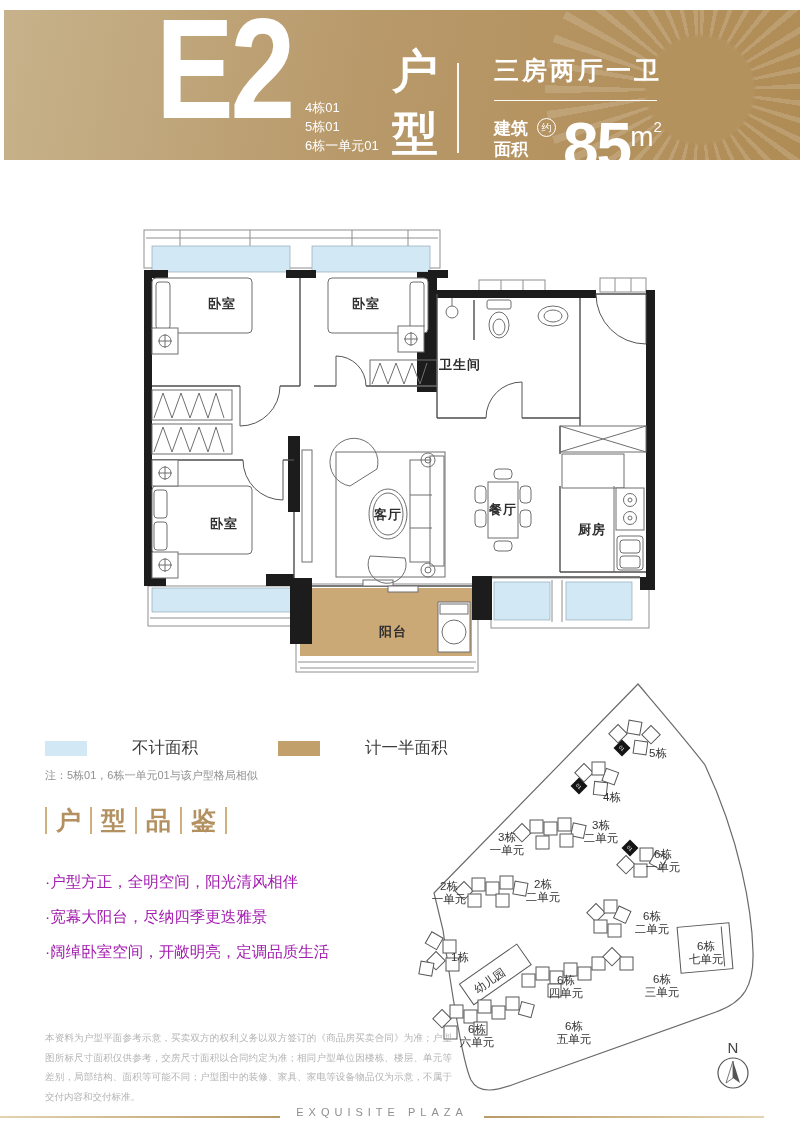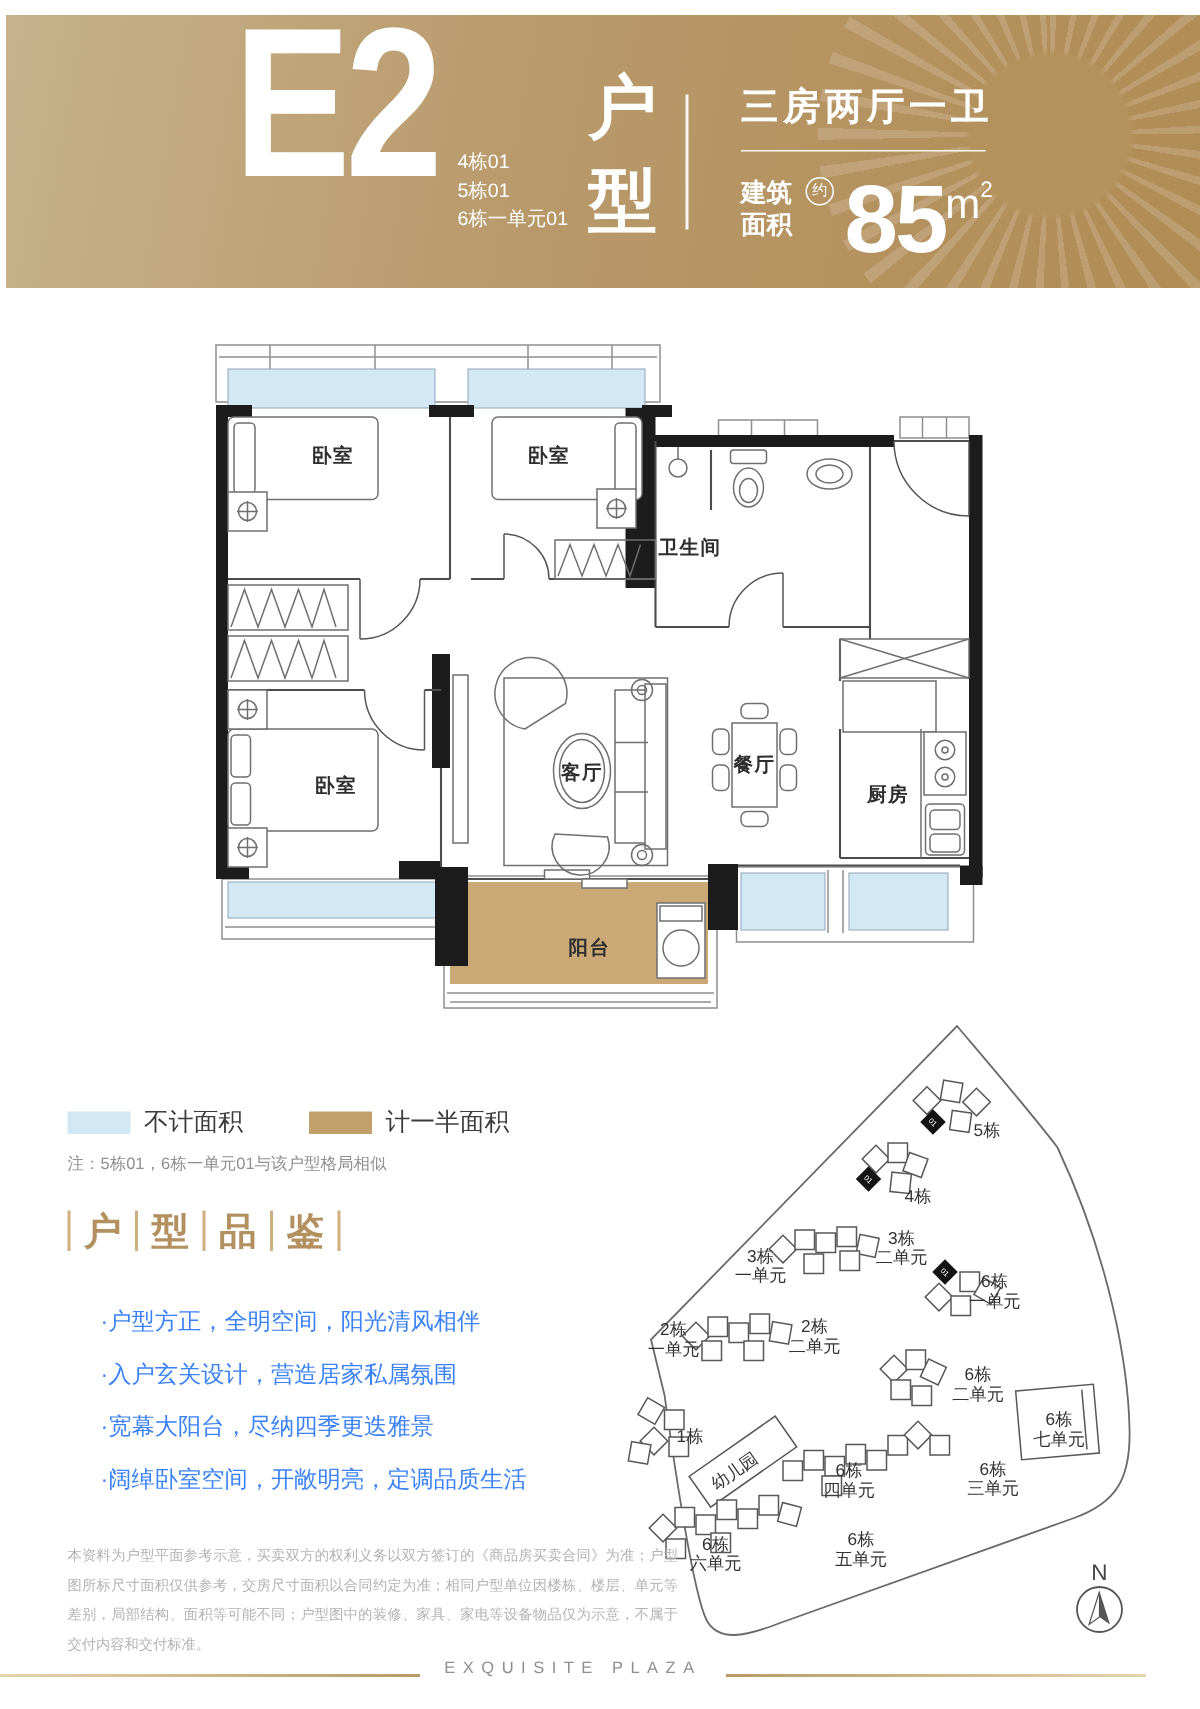--- a/index.html
+++ b/index.html
@@ -1,19 +1,19 @@
 <!DOCTYPE html>
 <html><head>
 <meta charset="utf-8">
 <style>
   html,body{margin:0;padding:0;background:#fff;}
   .page{position:relative;width:800px;height:1139px;background:#fff;overflow:hidden;
         font-family:"Liberation Sans",sans-serif;}
   
-  .header{position:absolute;left:4px;top:10px;right:0;height:182px;
+  .header{position:absolute;left:4px;top:10px;right:0;height:150px;
           background:linear-gradient(100deg,#c7b28b 0%,#b8996a 45%,#b08c55 100%);overflow:hidden;}
   .sun{position:absolute;right:-55px;top:-75px;width:310px;height:310px;border-radius:50%;
        background:
          radial-gradient(circle at center, #b4925e 0 24%, rgba(180,146,94,0) 26%),
          repeating-conic-gradient(rgba(255,255,255,0.15) 0deg 3deg, rgba(255,255,255,0) 3deg 9.6deg);}
   .e2{position:absolute;left:152px;top:-12px;color:#fff;font-size:142px;font-weight:bold;
       line-height:1;transform:scaleX(.82);transform-origin:left top;letter-spacing:-4px;}
   .units{position:absolute;left:301px;top:88px;color:#fff;font-size:13px;line-height:19px;}
   .typechars{position:absolute;left:386px;top:30px;width:50px;text-align:center;color:#fff;
              font-size:46px;font-weight:bold;line-height:62px;}
@@ -42,29 +42,29 @@
   .rmlabel{font-family:"Liberation Sans",sans-serif;font-size:13px;font-weight:bold;
            fill:#2e2e2e;letter-spacing:1px;text-anchor:middle;}
   .bnd{fill:none;stroke:#6a6a6a;stroke-width:1.2;}
   .b{fill:#fff;stroke:#575757;stroke-width:1;}
   .bk{fill:#141414;}
   .ml{font-family:"Liberation Sans",sans-serif;font-size:11.5px;fill:#333;text-anchor:middle;}
   .m01{font-family:"Liberation Sans",sans-serif;font-size:5px;fill:#fff;text-anchor:middle;}
   .cn{font-family:"Liberation Sans",sans-serif;font-size:15px;fill:#444;text-anchor:middle;}
   
   .legend{position:absolute;left:45px;top:737px;display:flex;align-items:center;
-          font-size:16.5px;color:#3c3c3c;}
+          font-size:16.5px;color:#3c3c3c;gap:36px;}
   .sw{width:42px;height:15px;margin-right:9px;}
   .sw.b1{background:#d3e8f5;}
   .sw.b2{background:#c2a06c;margin-left:44px;}
   .note{position:absolute;left:45px;top:768px;font-size:11px;color:#909090;}
   .sect{position:absolute;left:45px;top:804px;display:flex;align-items:center;}
   .sect .bar{width:2px;height:27px;background:#cfae80;}
   .sect .ch{width:43px;text-align:center;font-size:25px;font-weight:bold;color:#b3905f;}
-  .feat{position:absolute;left:45px;top:864px;font-size:15.5px;color:#3b82f6;line-height:35px;margin-left:22px;}
+  .feat{position:absolute;left:45px;top:864px;font-size:15.5px;color:#a21caf;line-height:35px;}
   .feat .row{white-space:nowrap;}
   .disc{position:absolute;left:45px;top:1028px;width:407px;font-size:9.5px;line-height:19.5px;
         color:#b3b3b3;text-align:justify;}
   
   .footer{position:absolute;left:0;top:1106px;width:764px;display:flex;align-items:flex-end;}
   .fline{flex:1;height:2px;}
   .fline.l{background:linear-gradient(to right,#e3d3b0,#b99a66);}
   .fline.r{background:linear-gradient(to left,#e3d3b0,#b99a66);}
   .brand{font-size:11px;letter-spacing:5px;color:#8f8f8f;padding:0 16px;white-space:nowrap;}
 </style>
@@ -312,21 +312,20 @@
     <div class="ch">型</div>
     <div class="bar"></div>
     <div class="ch">品</div>
     <div class="bar"></div>
     <div class="ch">鉴</div>
     <div class="bar"></div>
   </div>
 
   <div class="feat">
     <div class="row">·<span>户型方正，全明空间，阳光清风相伴</span></div>
-    <div class="row">·<span>入户玄关设计，营造居家私属氛围</span></div>
     <div class="row">·<span>宽幕大阳台，尽纳四季更迭雅景</span></div>
     <div class="row">·<span>阔绰卧室空间，开敞明亮，定调品质生活</span></div>
   </div>
 
   <svg class="map" viewBox="415 675 385 432">
     <path class="bnd" d="M638 684 C660 710 690 745 705 765 C740 840 752 910 753 952 C754 986 744 1002 716 1012 L520 1082 C497 1091 479 1095 471 1080 C462 1062 450 980 443 930 L434 893 Z"></path>
 
     <g>
       <rect class="b" x="612" y="727" width="13" height="13" transform="rotate(45 618 733)"></rect>
       <rect class="b" x="628" y="721" width="13" height="13" transform="rotate(10 634 727)"></rect>

